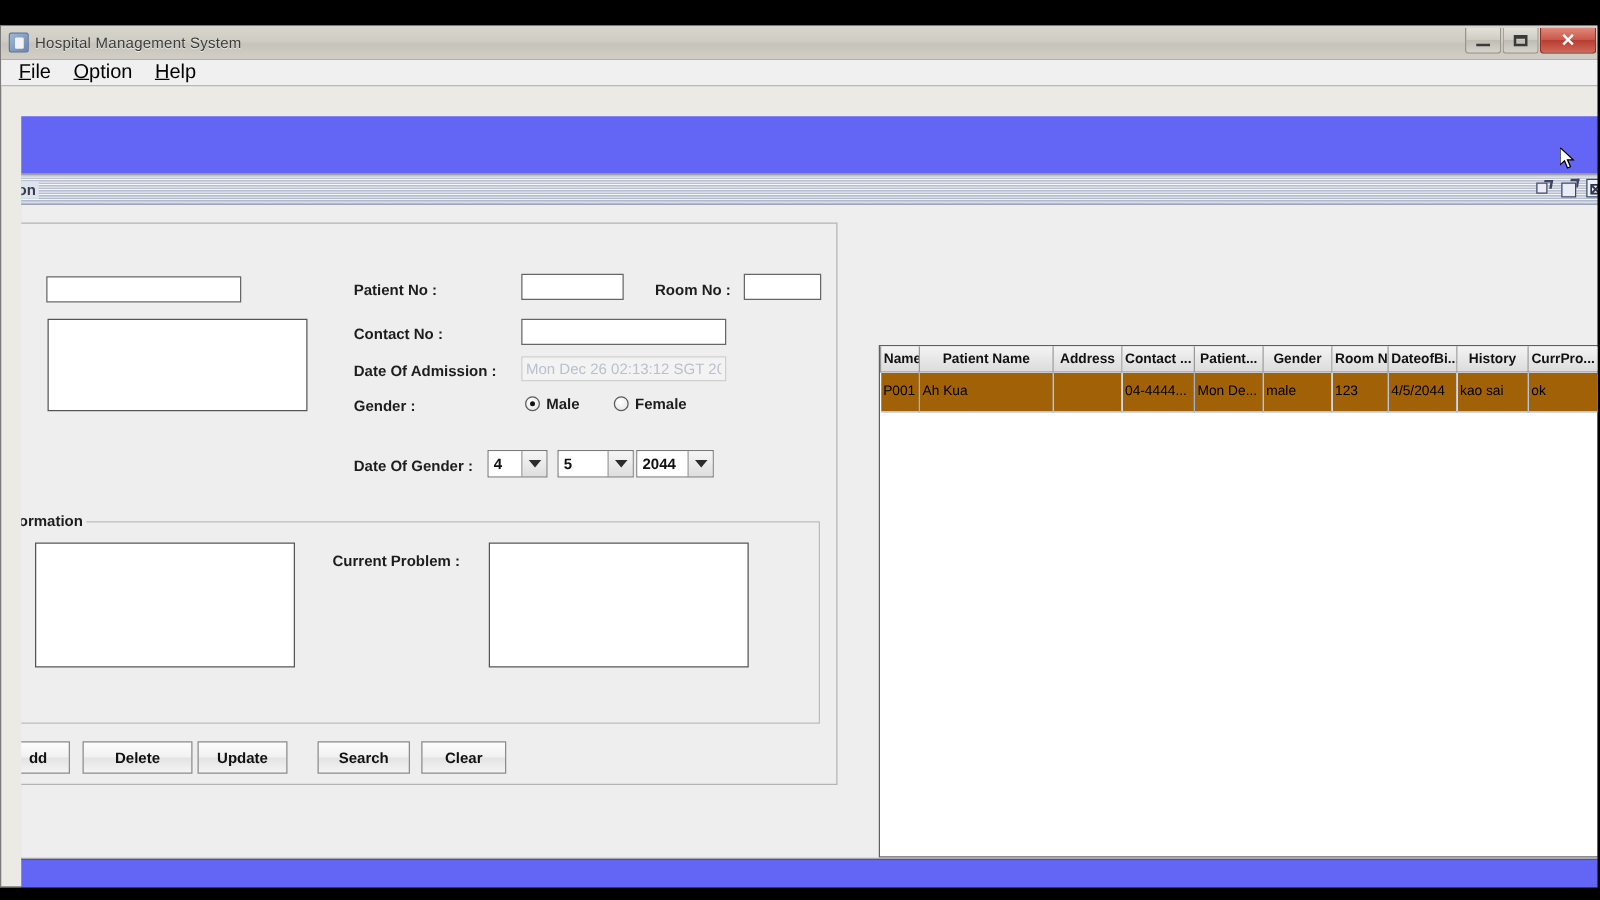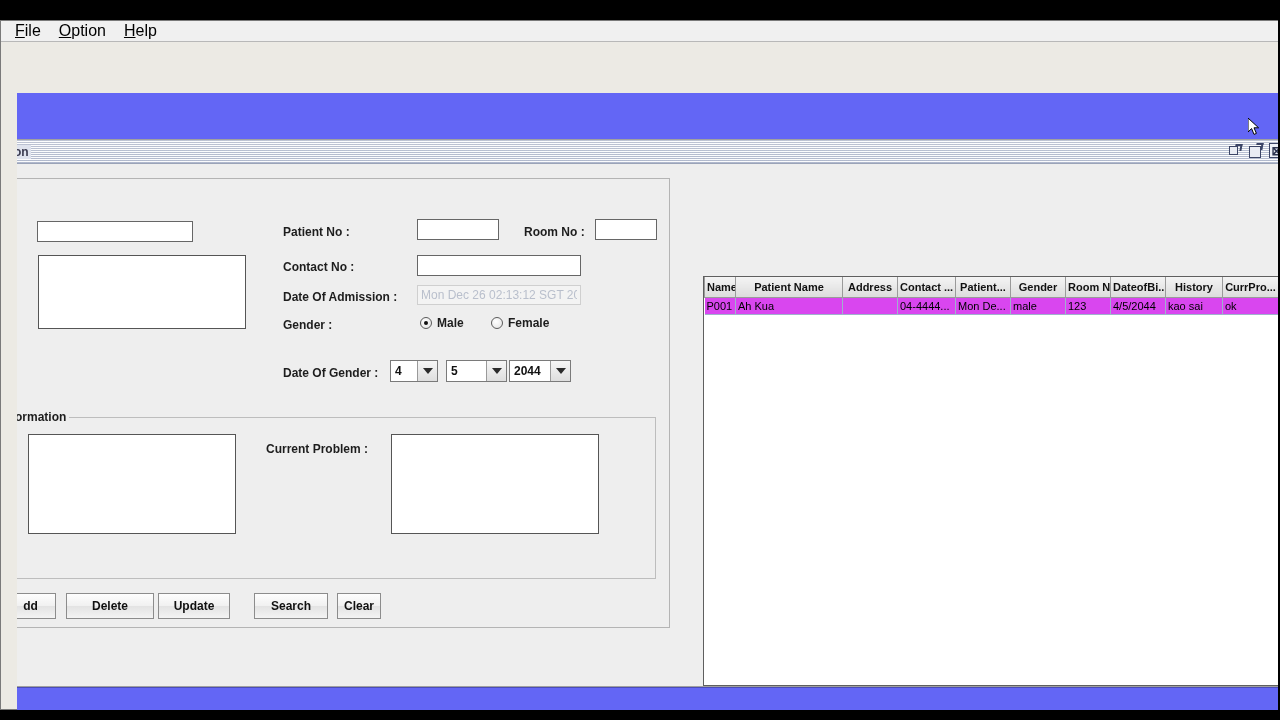--- a/index.html
+++ b/index.html
@@ -366,26 +366,26 @@
     font-size: 11px;
     font-weight: bold;
     color: #111;
     height: 20px;
     padding: 0 2px;
     white-space: nowrap;
     overflow: hidden;
     text-overflow: clip;
   }
   table.grid td {
-    background: #d946ef;
+    background: #a16207;
     border-right: 1px solid #9fb2cc;
     border-bottom: 1px solid #9fb2cc;
     font-size: 11px;
     color: #000;
-    height: 17px;
+    height: 32px;
     padding: 0 2px;
     white-space: nowrap;
     overflow: hidden;
   }
   .grid-filler {
     position: absolute;
     left: 0; right: 0;
     top: 37px; bottom: 0;
     background: #ffffff;
     pointer-events: none;
@@ -406,20 +406,35 @@
   .bar-bottom { position:absolute; left:0; bottom:0; width:1280px; height:10px; background:#000; }
   .bar-right { position:absolute; right:0; top:20px; width:2px; height:700px; background:#000; }
 </style>
 </head>
 <body>
 
 <div id="app">
 
   <div class="os-window">
 
+    <div class="os-titlebar">
+      <div class="os-app-icon"></div>
+      <div class="os-title">Hospital Management System</div>
+      <div class="os-btns">
+        <div class="os-btn">
+            <span class="glyph-min"></span>
+          </div>
+        <div class="os-btn">
+            <span class="glyph-max"></span>
+          </div>
+        <div class="os-btn close">
+            <span class="glyph-close">✕</span>
+          </div>
+      </div>
+    </div>
 
     <div class="menubar">
       <div class="menu-item"><span class="mn">F</span><span>ile</span></div>
       <div class="menu-item"><span class="mn">O</span><span>ption</span></div>
       <div class="menu-item"><span class="mn">H</span><span>elp</span></div>
     </div>
 
     <div class="desktop">
 
       <div class="iframe-win">
@@ -490,21 +505,21 @@
 
               <div class="lbl" style="left:264px; top:24px;">Current Problem :</div>
 
               <textarea class="area" style="left: 389px; top: 16px; width: 208px; height: 100px;" value=""></textarea>
             </div>
 
             <div class="btn" style="left:16px; top:414px; width:51px;">dd</div>
             <div class="btn" style="left:77px; top:414px; width:88px;">Delete</div>
             <div class="btn" style="left:169px; top:414px; width:72px;">Update</div>
             <div class="btn" style="left:265px; top:414px; width:74px;">Search</div>
-            <div class="btn" style="left:348px; top:414px; width:44px;">Clear</div>
+            <div class="btn" style="left:348px; top:414px; width:68px;">Clear</div>
           </div>
 
           <div class="table-panel">
             <div class="grid-filler"></div>
             <div class="grid-wrap">
               <table class="grid">
                 <colgroup>
                   <col style="width:31px">
                     <col style="width:107px">
                     <col style="width:55px">

